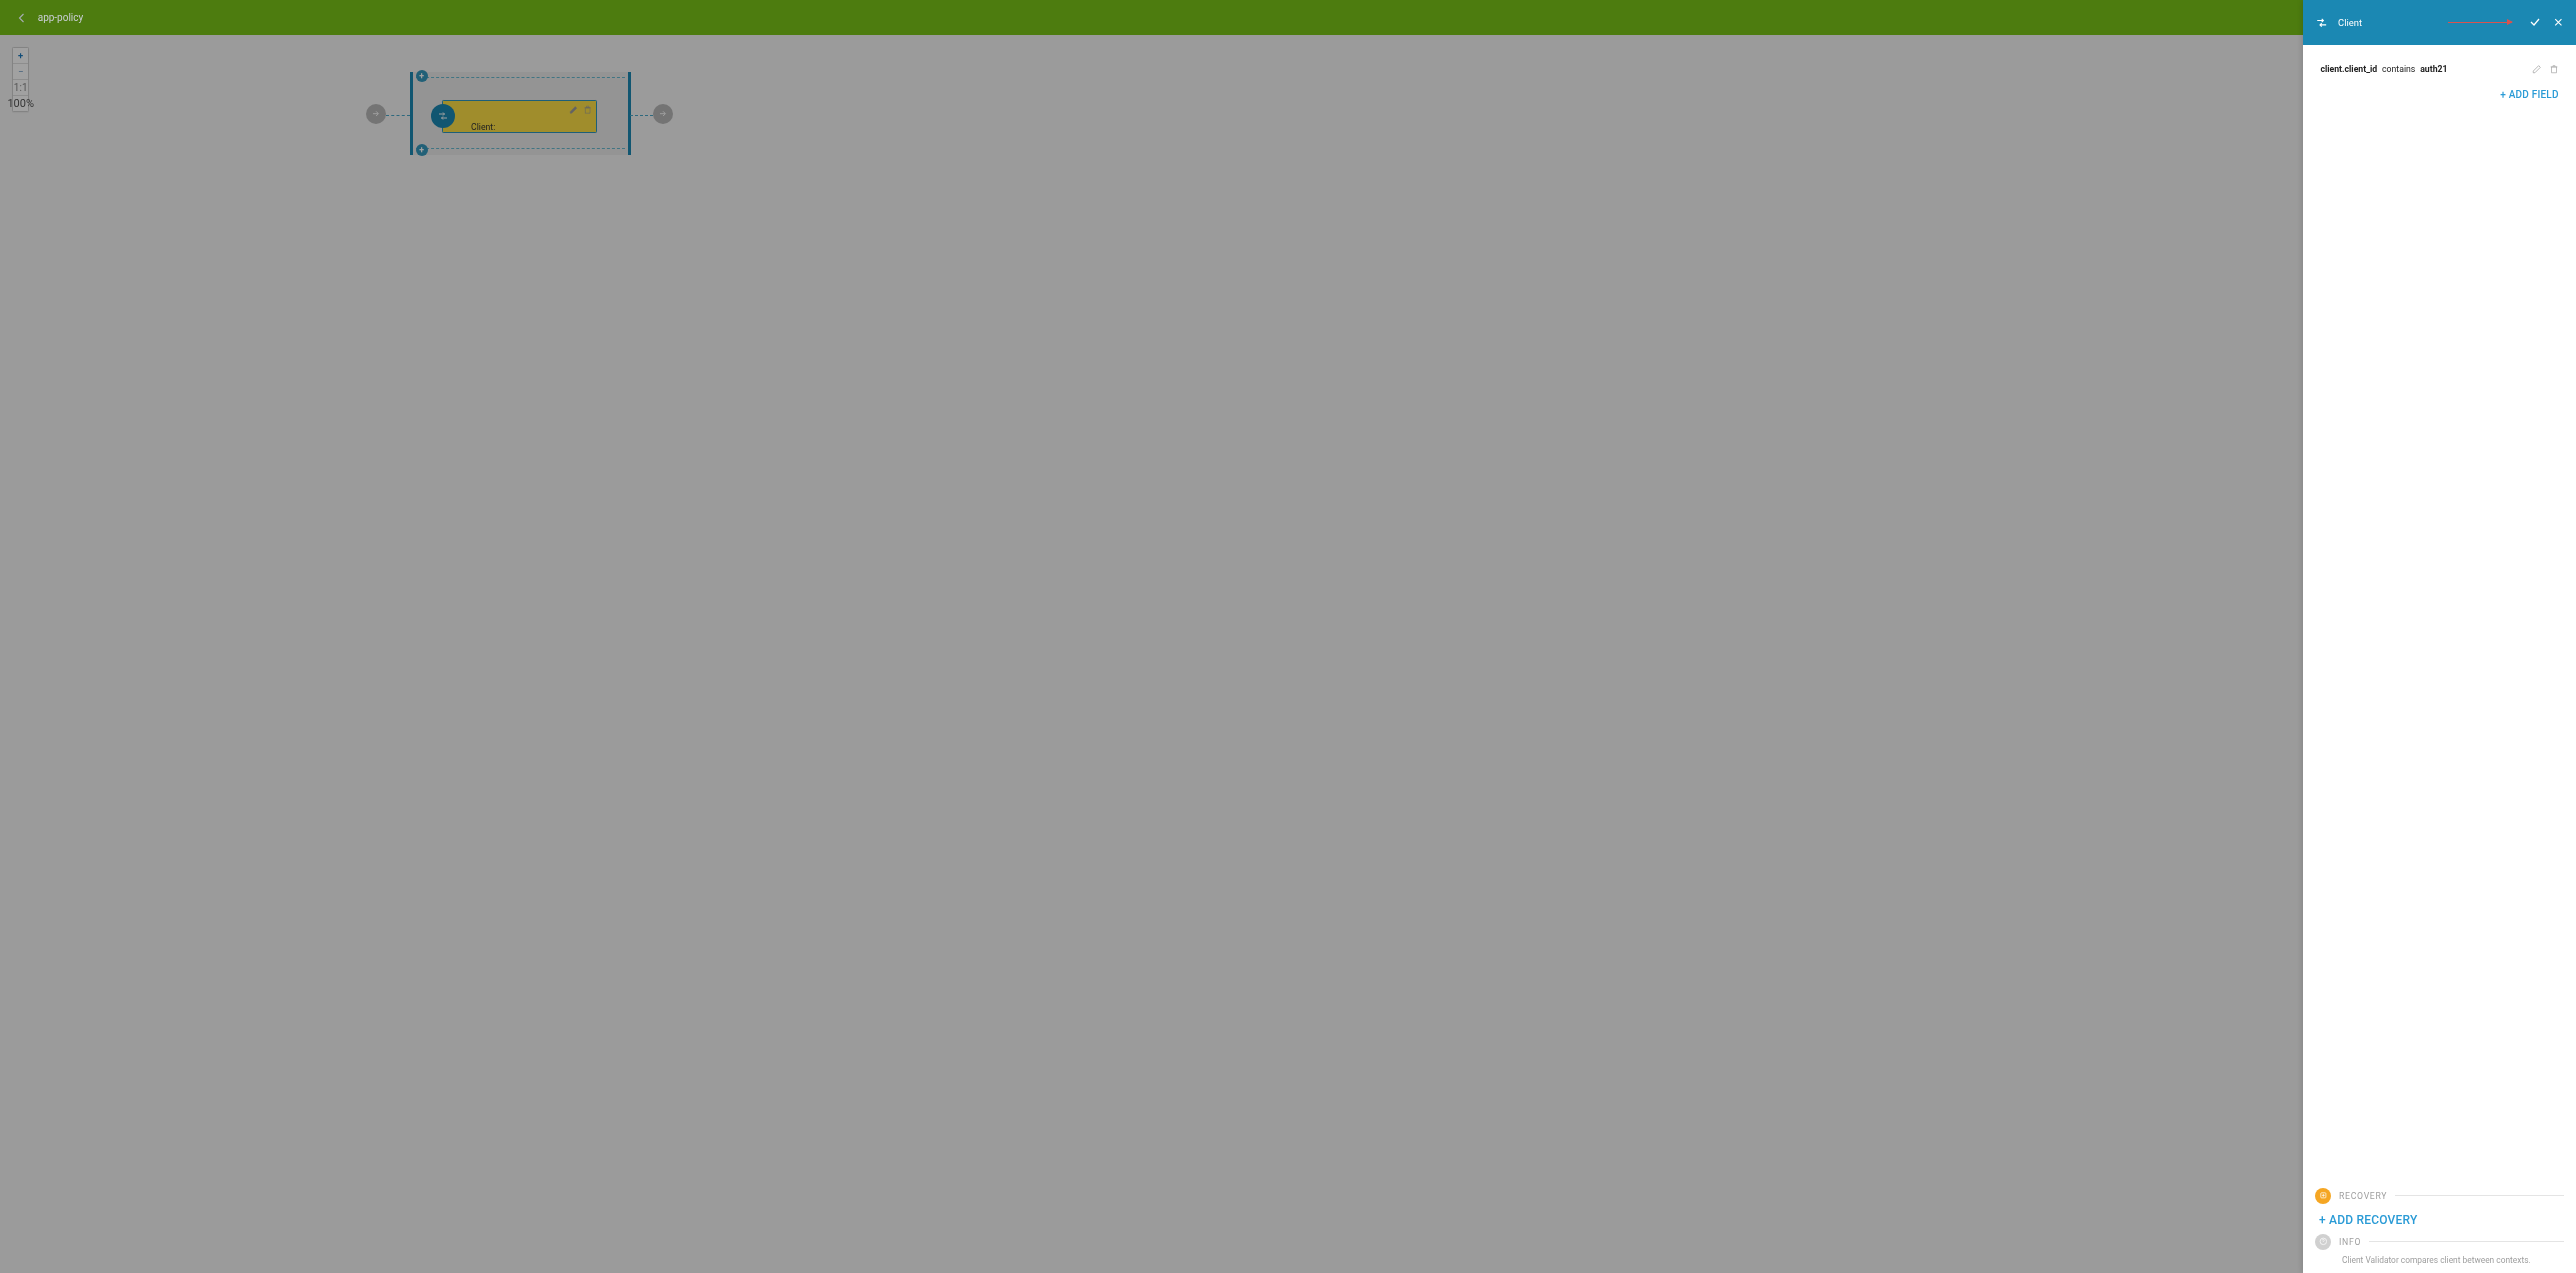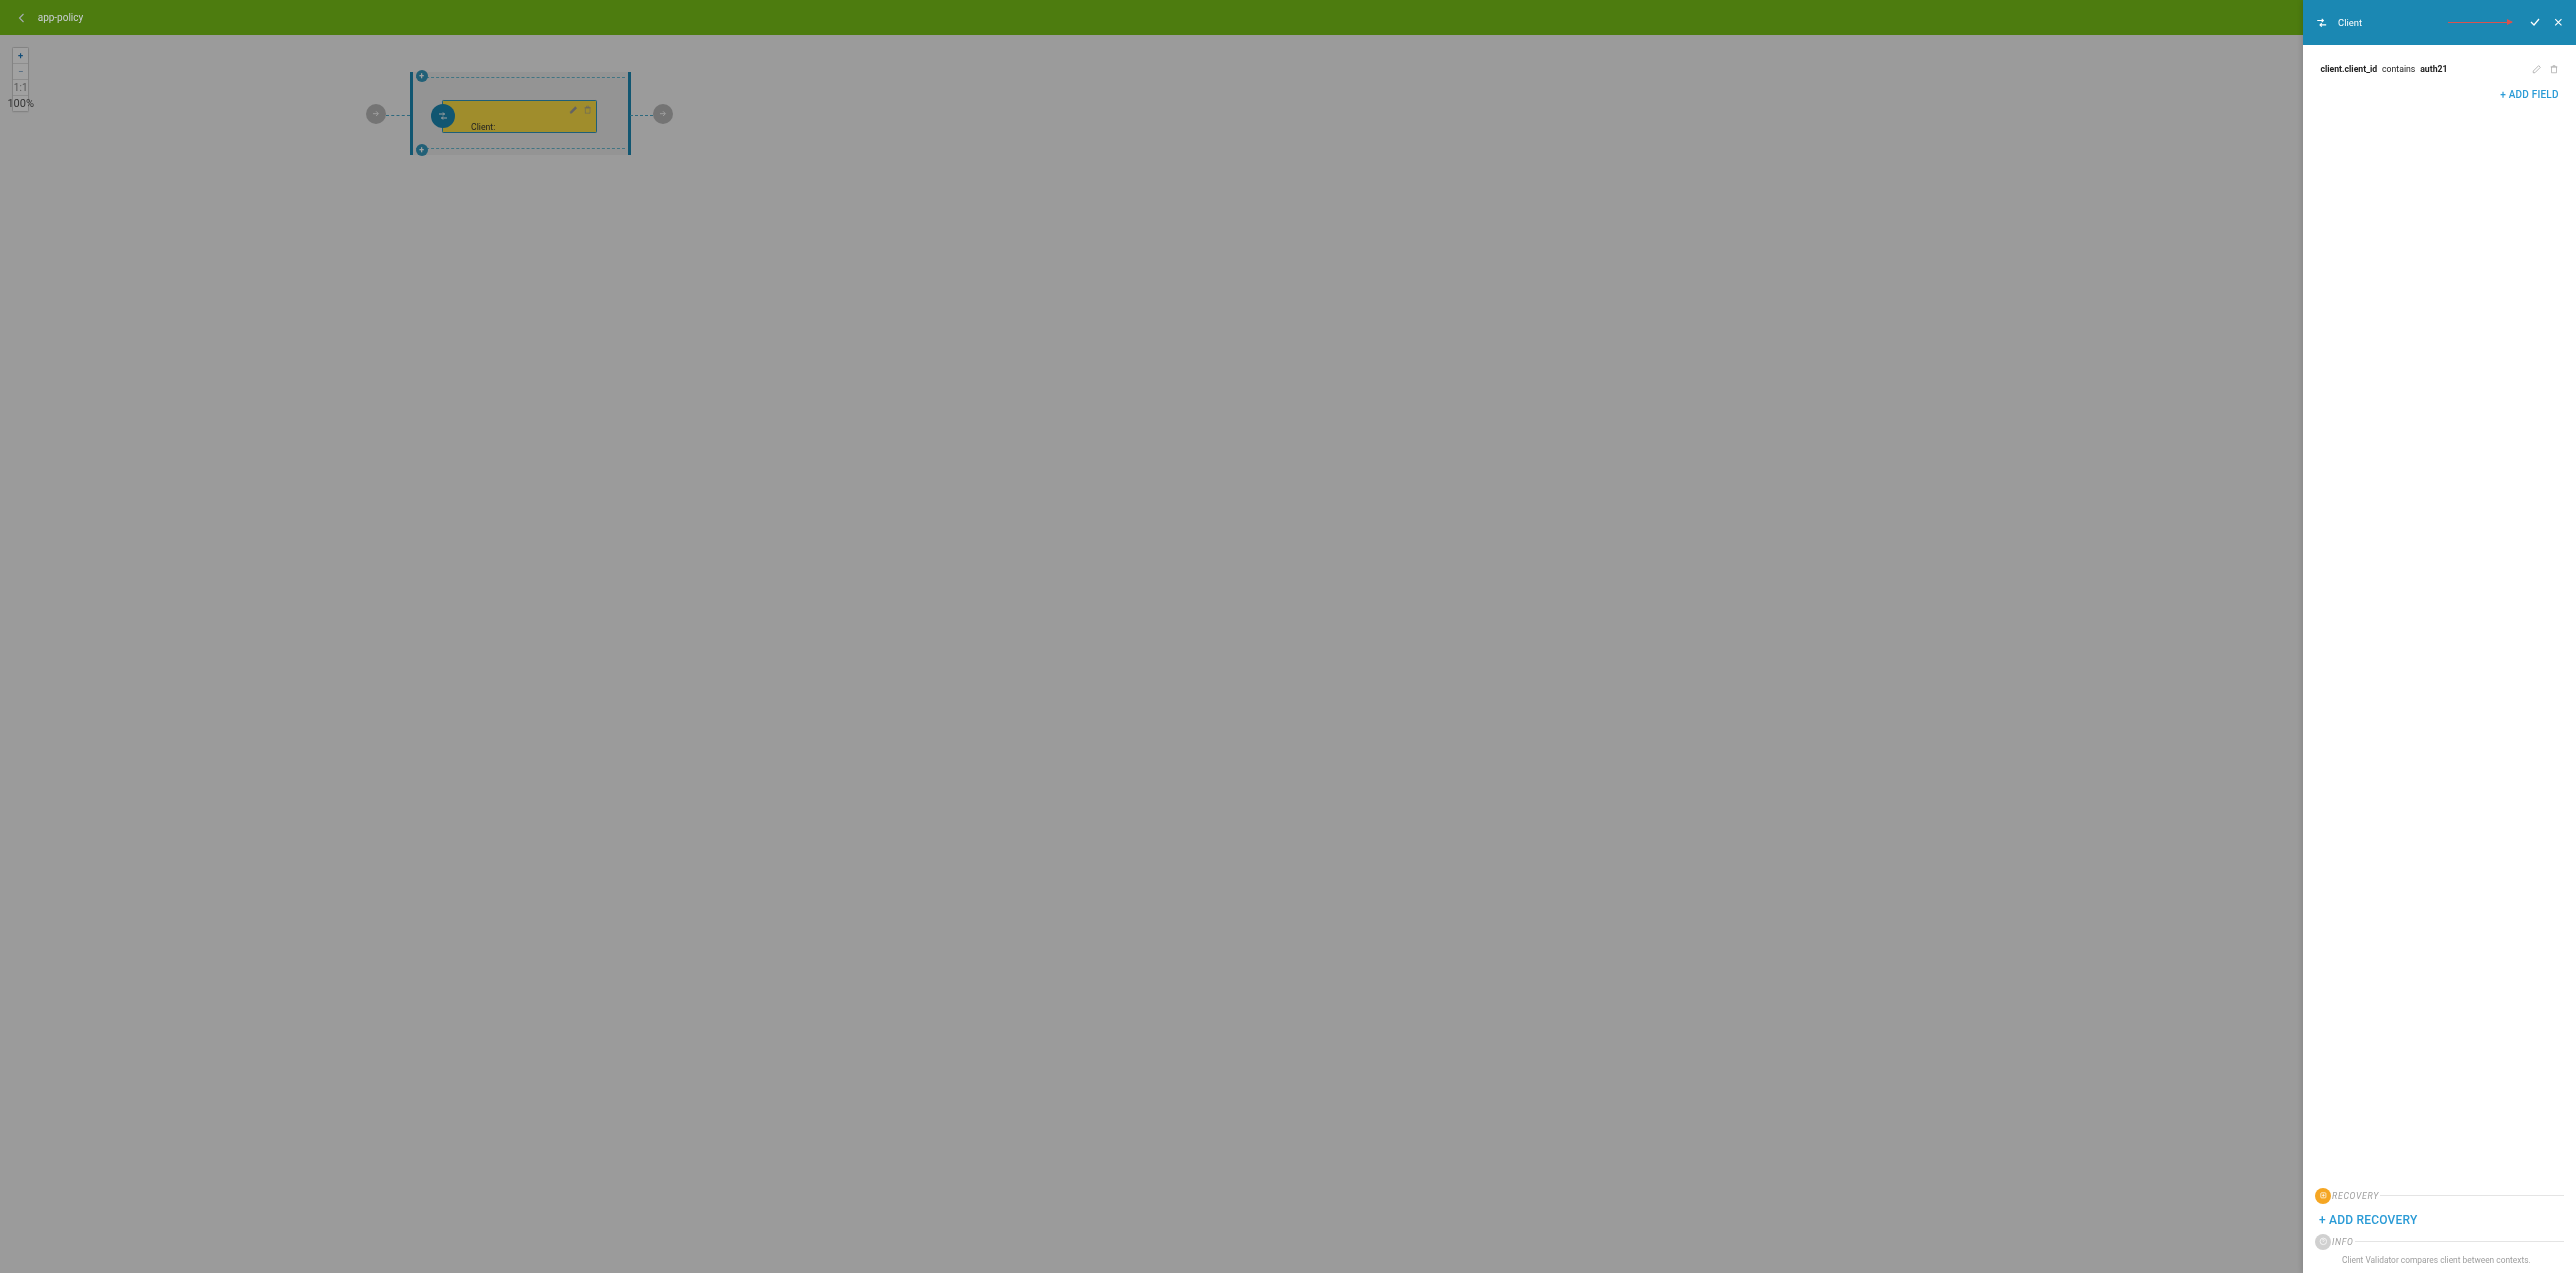--- a/index.html
+++ b/index.html
@@ -98,21 +98,21 @@
   .hact svg{ stroke:#fff; }
 
   .panel-body{ flex:1; overflow:auto; padding:19px 17.4px 6.7px 17.4px; position:relative;}
   .cond-row{ display:flex; align-items:flex-start; font-size:8.7px; color:#222; }
   .cond-row .actions{ margin-left:auto; display:flex; gap:6.7px; }
   .cond-row .actions svg{ width:10px;height:10px; stroke:#9e9e9e; cursor:pointer;}
   .add-field{ text-align:right; color:#2a9bd6; font-size:10px; letter-spacing:0.2px; margin-top:14.7px; cursor:pointer; font-weight:500;}
 
   .panel-foot{ padding: 0 0 4px 0; }
   .sect{ padding: 4px 12px; }
-  .sect-row{ display:flex; align-items:center; gap:1px;font-style:italic; }
+  .sect-row{ display:flex; align-items:center; gap:8px; }
   .sect-ico{ width:16px;height:16px;border-radius:50%;display:flex;align-items:center;justify-content:center;}
   .sect-ico.rec{ background:#f5a623; }
   .sect-ico.info{ background:#d0d0d0; }
   .sect-ico svg{ fill:#fff; stroke:#fff; width:8.7px;height:8.7px;}
   .sect-title{ font-size:8.7px; letter-spacing:0.7px; color:#9e9e9e; }
   .sect-line{ height:0.7px; background:#e4e4e4; flex:1; }
   .add-rec{ text-align:left; color:#2a9bd6; font-size:12px; letter-spacing:0.2px; padding:5.3px 16px 2.7px; cursor:pointer; font-weight:500;}
   .info-text{ padding:5.3px 0 0 27px; font-size:8.4px; color:#9e9e9e; }
 
   

